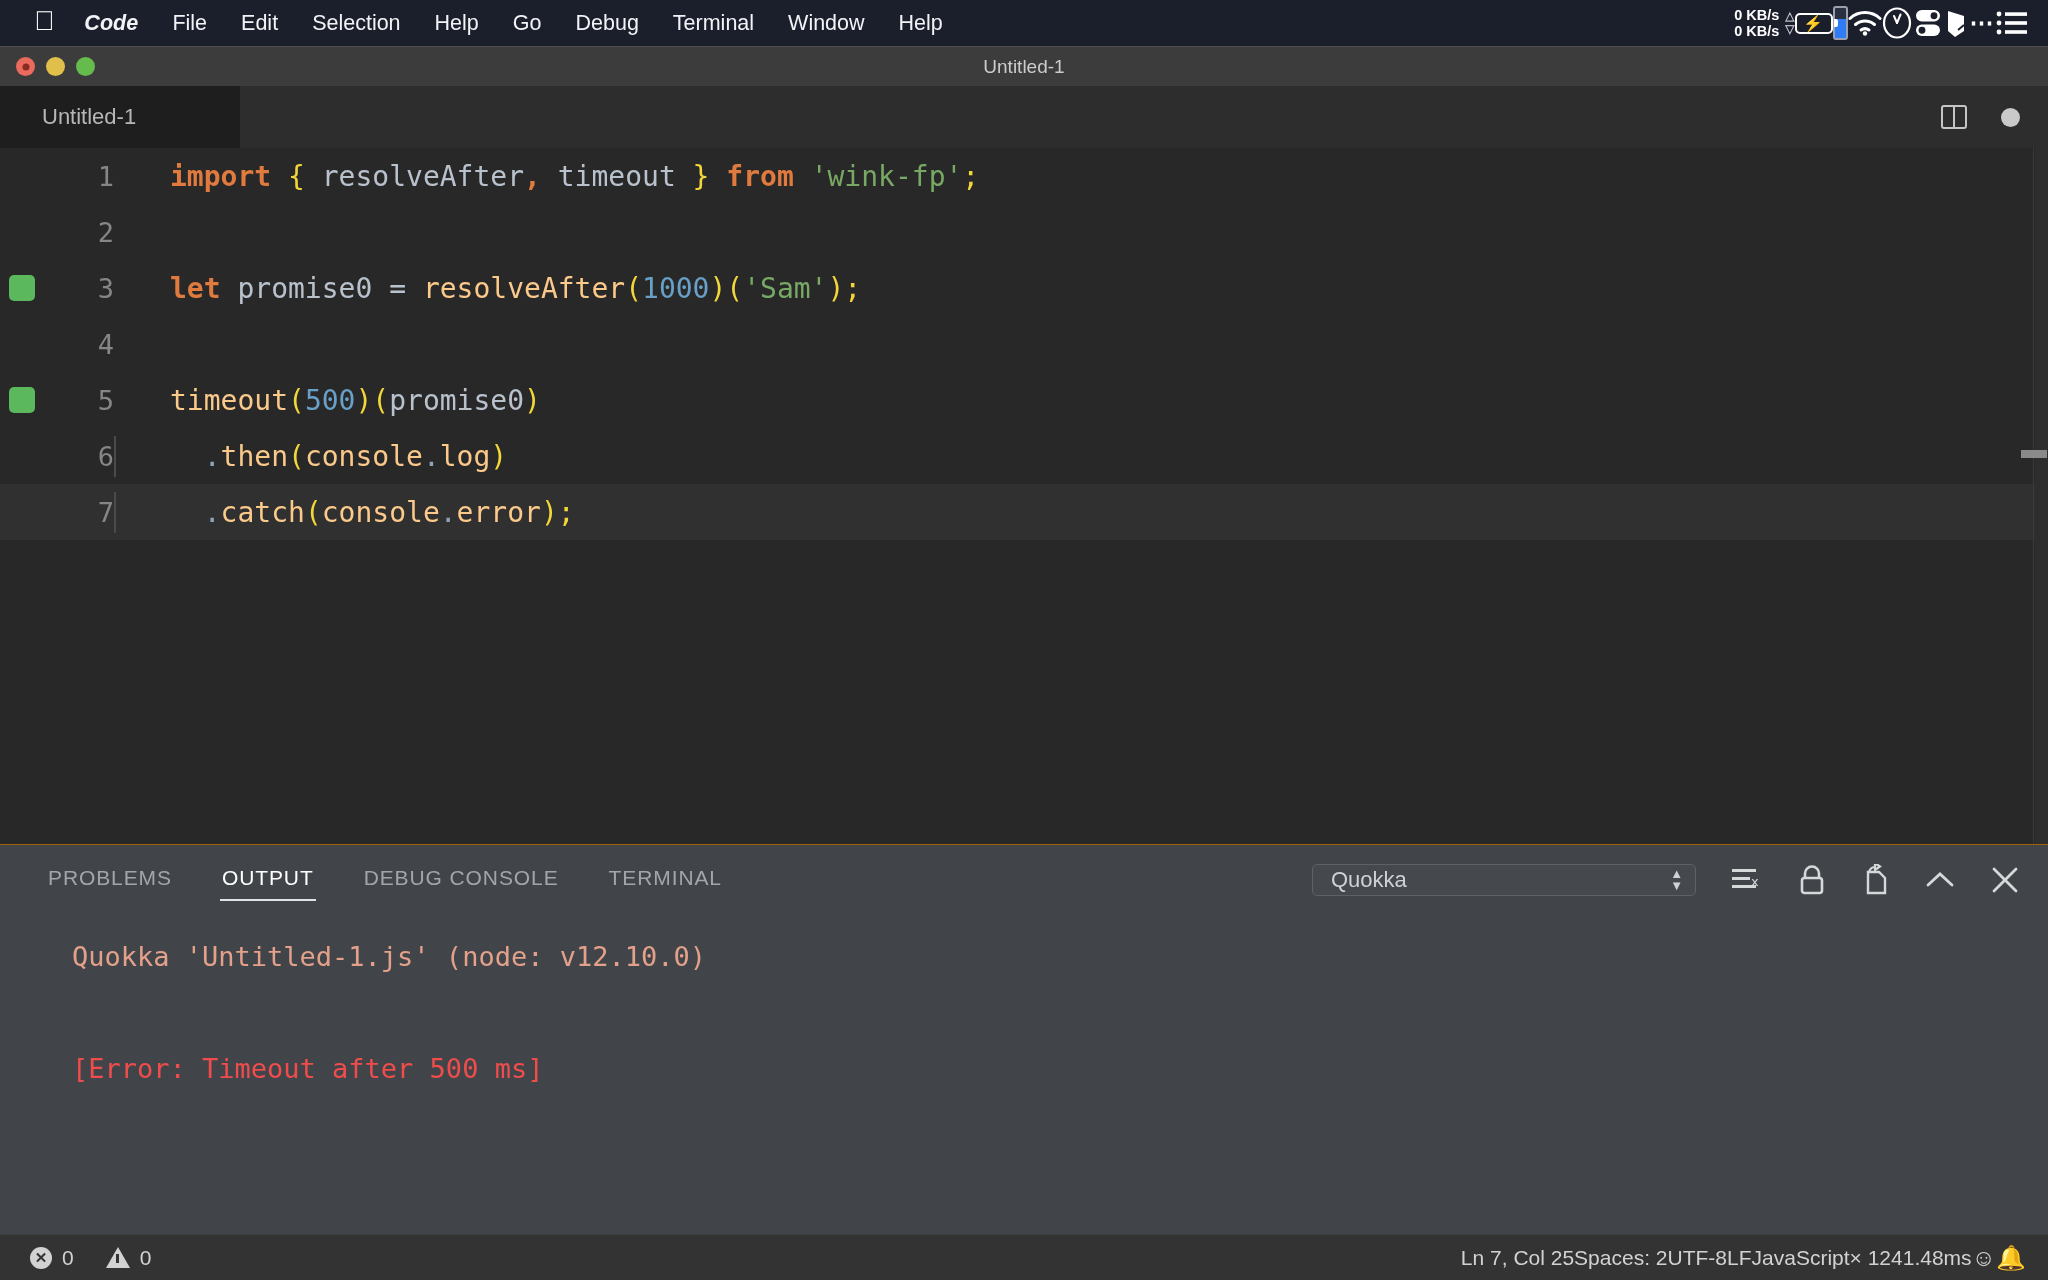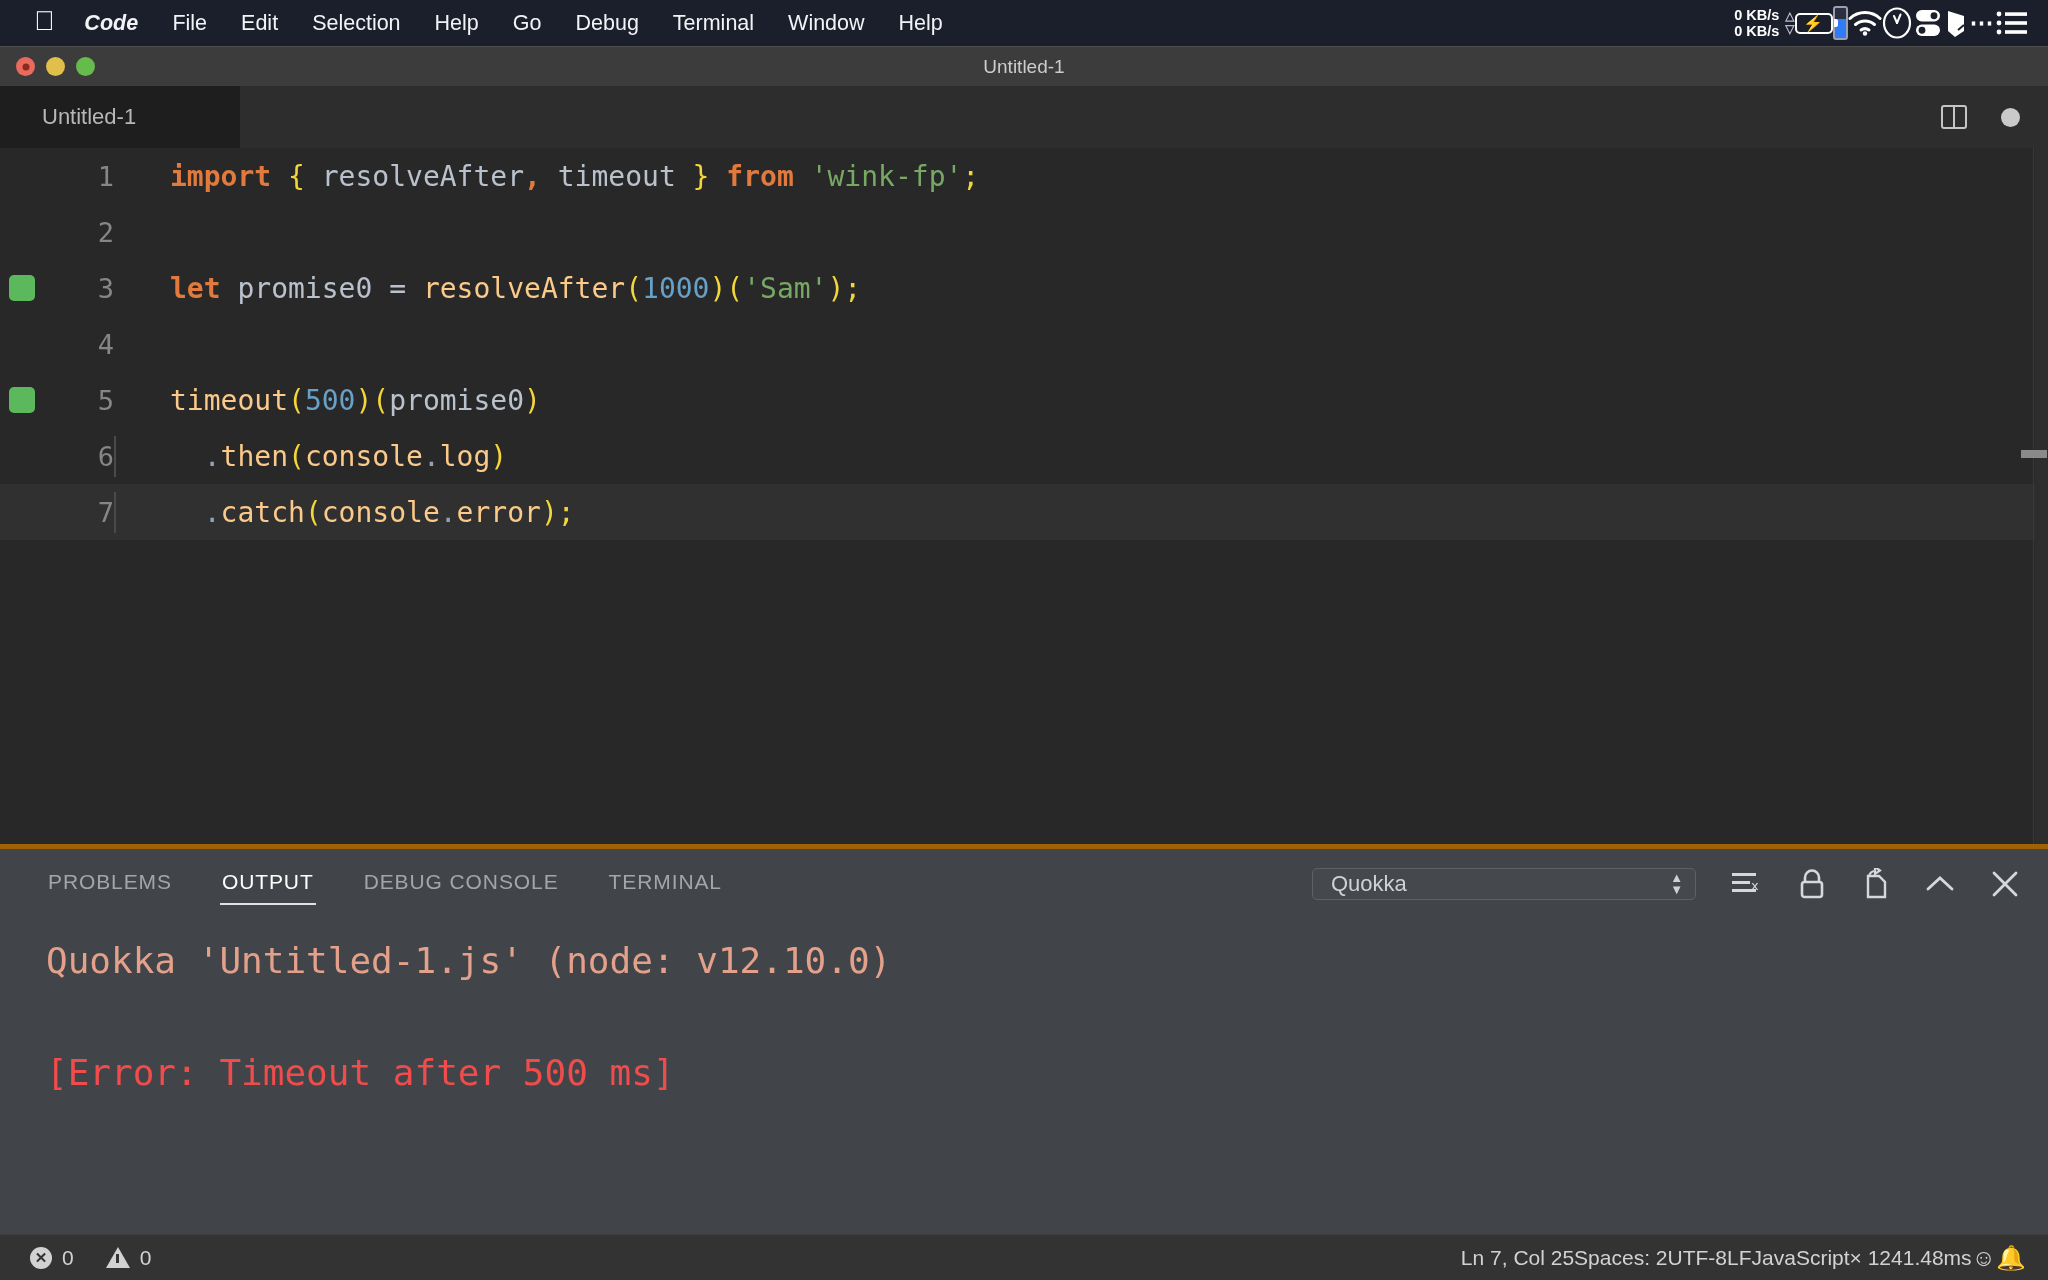--- a/index.html
+++ b/index.html
@@ -171,21 +171,21 @@
     position: absolute; left: -12px; width: 26px; height: 8px;
     background: #8a8a8a; top: 302px;
   }
   .edge-shade { position:absolute; top:0; right:0; width:13px; bottom:0; background:#2d2d2d; }
 
   
   .panel {
     flex: 0 0 390px;
     background: #414549;
     display: flex; flex-direction: column;
-    border-top: 5px solid #a16207;
+    border-top: 1px solid #a16207;
   }
   .panel-head {
     flex: 0 0 70px;
     display: flex; align-items: center;
     padding-left: 46px; padding-right: 28px;
   }
   .ptab {
     font-size: 21px; letter-spacing: .9px;
     color: #a2a6aa;
     margin-right: 46px;
@@ -211,23 +211,23 @@
     color: #cfd2d5; font-size: 22px;
   }
   .quokka-select .spin {
     margin-left: auto; display: flex; flex-direction: column;
     font-size: 13px; line-height: .92; color: #cfd2d5;
   }
   .picon { color: #d6d8da; display:flex; align-items:center; }
 
   .panel-body {
     flex: 1 1 auto;
-    padding: 14px 0 0 46px;
+    padding: 14px 0 0 72px;
     font-family: "DejaVu Sans Mono", "Liberation Mono", monospace;
-    font-size: 36px;
+    font-size: 27px;
     line-height: 56px;
     overflow: hidden;
   }
   .out-info  { color: #e3a08a; }
   .out-blank { height: 56px; }
   .out-error { color: #f14c4c; }
 
   
   .statusbar {
     flex: 0 0 46px;

